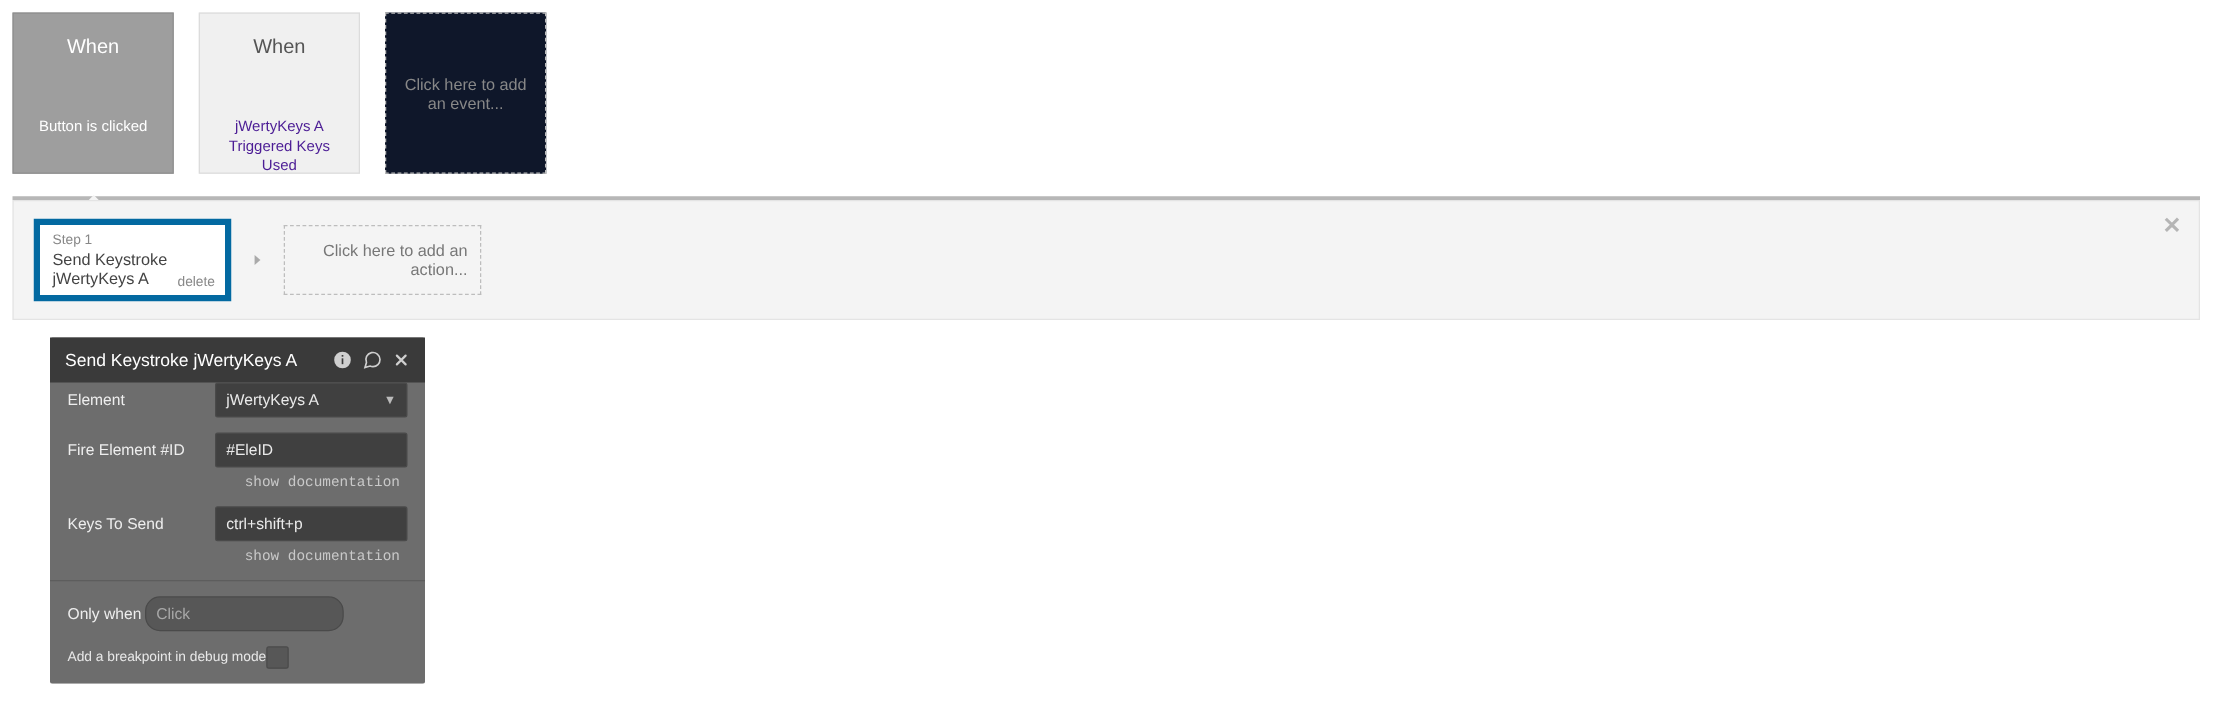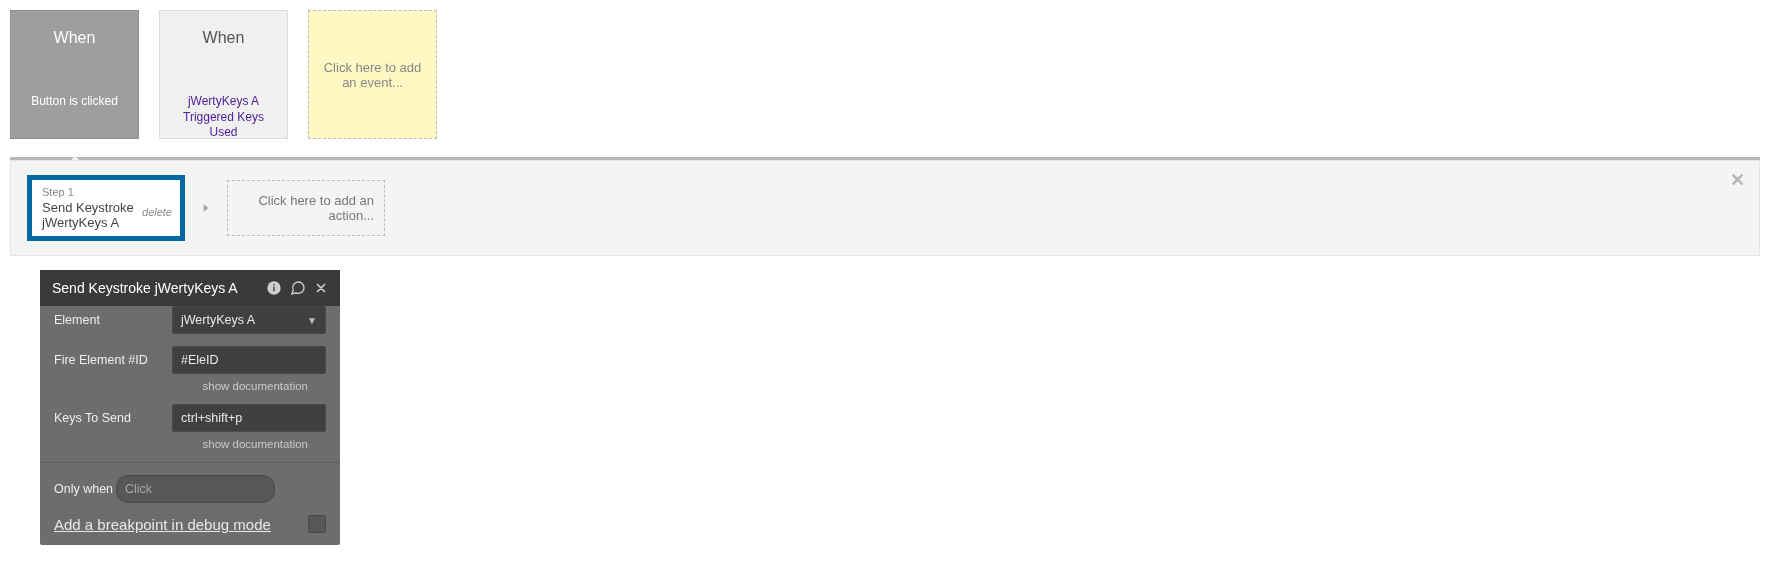--- a/index.html
+++ b/index.html
@@ -27,21 +27,21 @@
     background: #9e9e9e;
     border: 1px solid #8e8e8e;
     color: #fff;
   }
   .event-card.inactive {
     background: #f0f0f0;
     border: 1px solid #dcdcdc;
     color: #555;
   }
   .event-card.add {
-    background: #fef9c3;
+    background: #0f172a;
     border: 1px dashed #bdbdbd;
     color: #888;
     justify-content: center;
   }
   .event-title { font-size: 16px; margin-bottom: 4px; }
   .event-card.active .event-title { color:#fff; }
   .event-sub { font-size: 12px; line-height: 1.3; text-align: center; }
   .event-card.active .event-sub { color:#fff; }
   .event-card.inactive .event-sub { color:#4c1d95; }
   .event-add-text { font-size: 13px; color:#888; }
@@ -83,21 +83,21 @@
     width: 158px;
     background: #fff;
     border: 5px solid #0369a1;
     padding: 6px 10px 6px 10px;
     font-size: 12px;
     color:#555;
     position: relative;
   }
   .action-step { font-size: 11px; color:#888; }
   .action-name { font-size: 13px; color:#444; margin-top: 2px; }
-  .action-delete { position:absolute; bottom:18px; right:8px; font-size:11px; color:#888; cursor:pointer;font-style:italic; }
+  .action-delete { position:absolute; bottom:4px; right:8px; font-size:11px; color:#888; cursor:pointer; }
   .arrow-sep {
     width:18px; height:18px;
     display:flex; align-items:center; justify-content:center;
     color:#aaa;
   }
   .action-add {
     width: 158px;
     border: 1px dashed #bdbdbd;
     padding: 12px 10px;
     font-size: 13px;
@@ -142,40 +142,38 @@
     width: 100%;
     background: #404040;
     border: 1px solid #4a4a4a;
     color: #eaeaea;
     font-size: 12.5px;
     padding: 6px 8px;
     border-radius: 2px;
   }
   .prop-select { display:flex; justify-content:space-between; align-items:center; cursor:pointer; }
   .prop-select .caret { font-size:10px; color:#bbb; }
-  .prop-doc { text-align:right; font-size:11.5px; color:#c9c9c9; margin: -6px 16px 12px 0; padding-right:2px; cursor:pointer;}
+  .prop-doc { text-align:right; font-size:11.5px; color:#c9c9c9; margin: -6px 4px 12px 0; padding-right:2px; cursor:pointer;font-family:Liberation Mono, monospace;}
   .prop-divider { height:1px; background:#5d5d5d; margin: 4px -14px 12px -14px; }
   .only-when-input {
     width: 159px;
     background: #575757;
     border: 1px solid #4a4a4a;
     font-size: 12.5px;
     padding: 6px 8px;
     border-radius:12px;
     color:#eaeaea;
     margin-left:-56px;
   }
   .only-when-input::placeholder { color:#a8a8a8; }
   .prop-footer {
     display:flex;
     align-items:center;
-    justify-content:space-between;
     padding: 0 0 12px 0;
-    font-size:15px;
-    text-decoration:underline;
+    font-size:11px;
   }
   .checkbox-box {
     width:18px; height:18px;
     background:#575757;
     border:1px solid #4a4a4a;
     border-radius:2px;
     cursor:pointer;
   }
 </style>
 </head>

